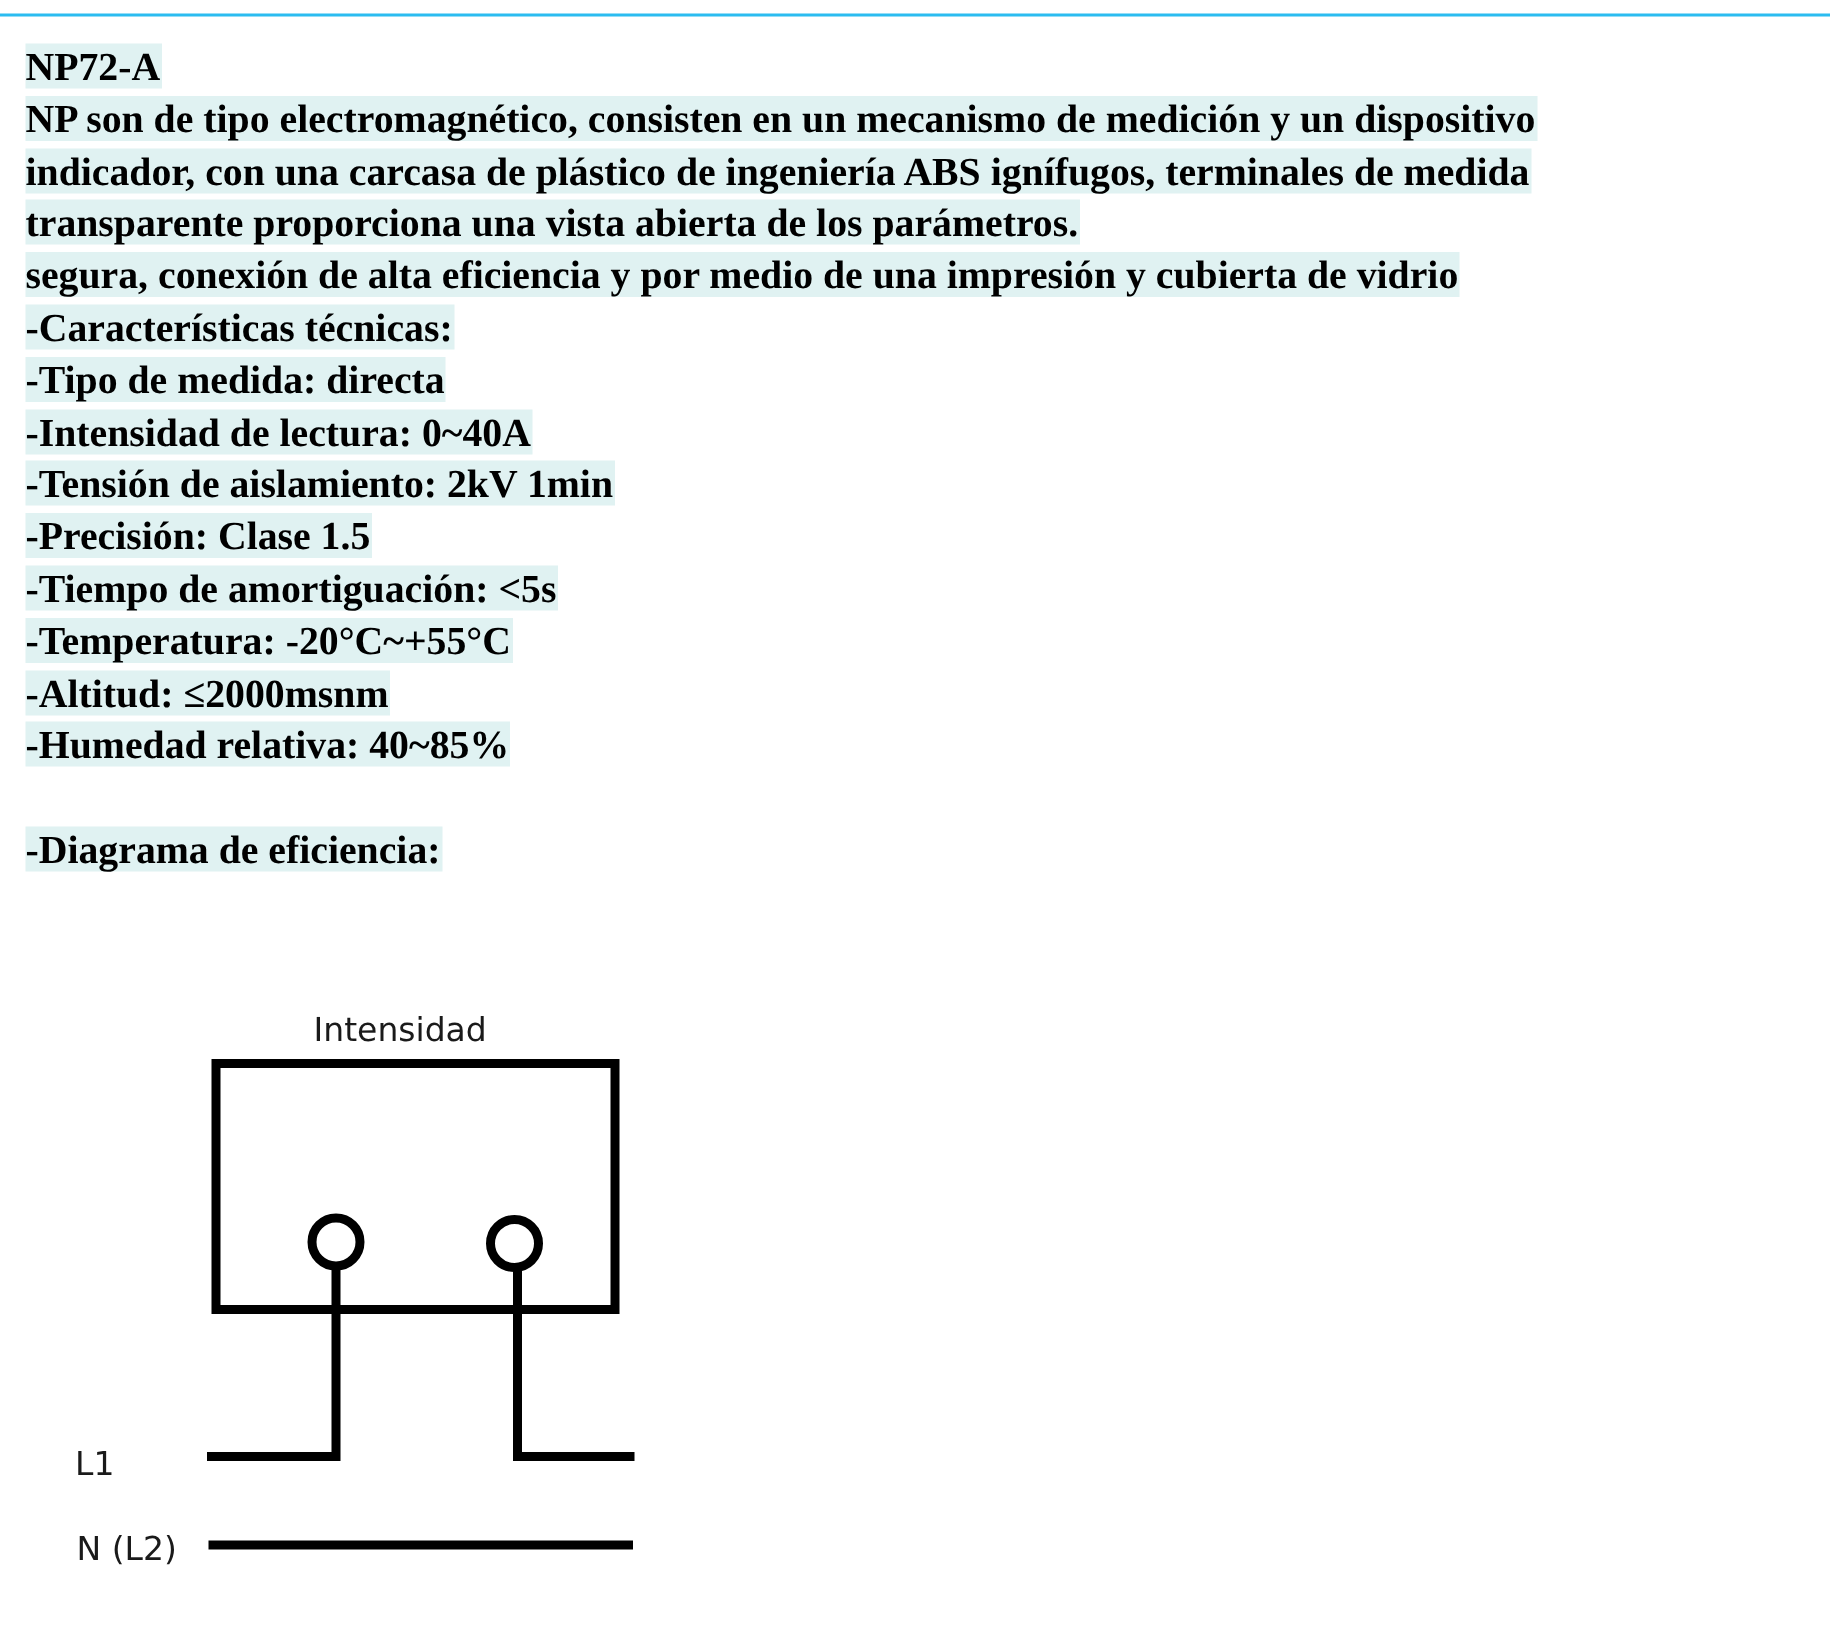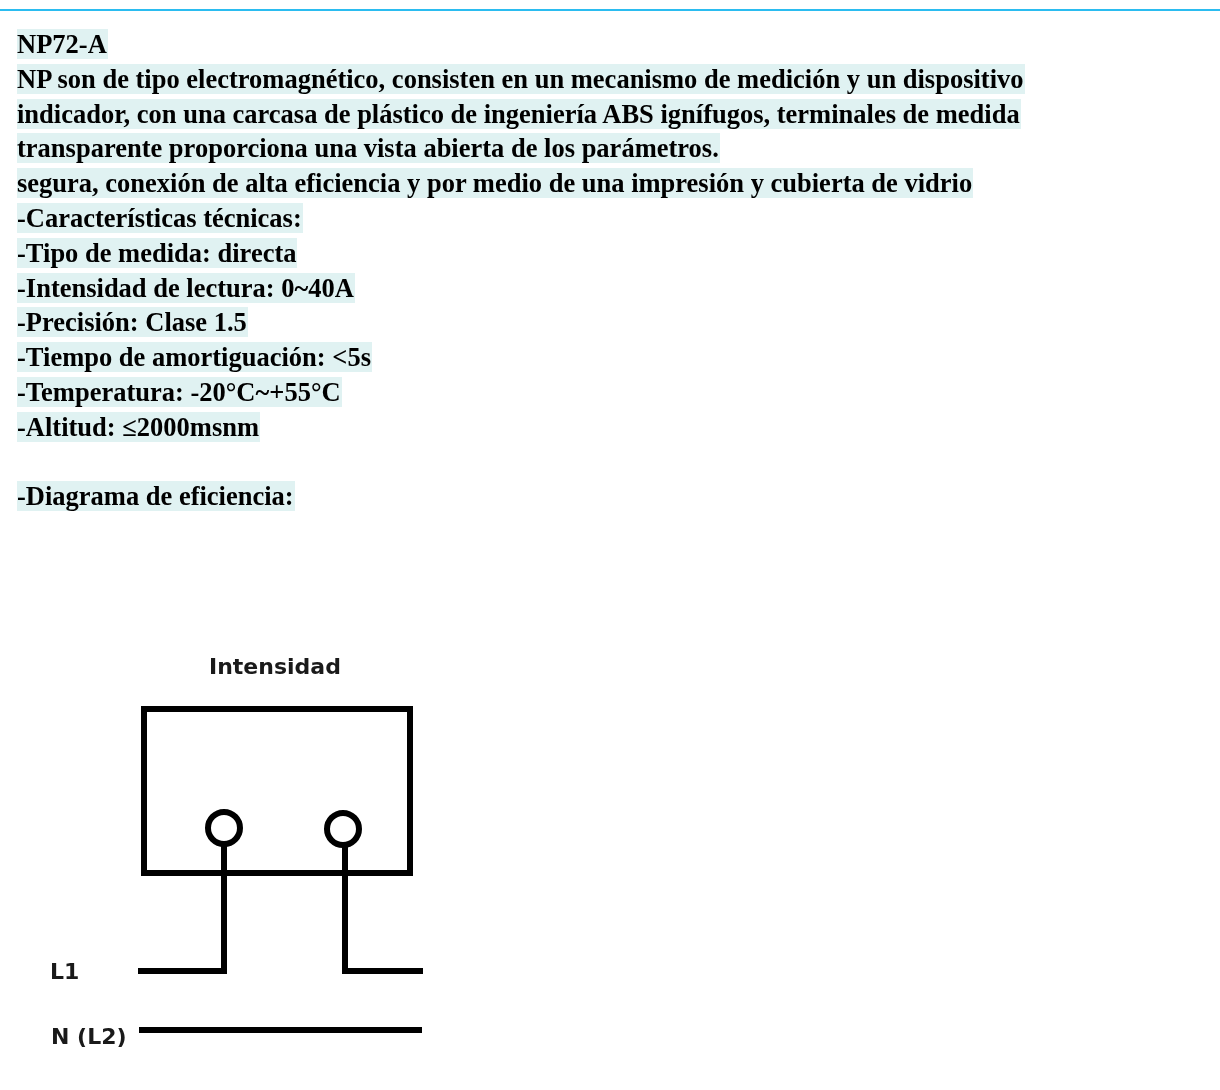--- a/index.html
+++ b/index.html
@@ -6,51 +6,53 @@
   body { width: 1220px; height: 1090px; position: relative; overflow: hidden; }
   .topline { position: absolute; left: 0; top: 9px; width: 1220px; height: 2px; background: #2bbcf0; }
   .doc { position: absolute; left: 17px; top: 27px; width: 1200px;
          font-family: "Liberation Serif", "DejaVu Serif", serif; font-weight: bold;
          font-size: 26.5px; line-height: 34.8px; color: #000; }
   .line { display: block; height: 34.8px; white-space: nowrap; }
   .hl { background: #e0f2f2; padding-right: 1px; }
   .blank { display: block; height: 34.8px; }
   .diagram { position: absolute; left: 0; top: 650px; width: 460px; height: 420px; }
   .diag-label { position: absolute; font-family: "DejaVu Sans", "Liberation Sans", sans-serif;
-                font-size: 22px; color: #1a1a1a; font-weight: bold; }
+                font-size: 22px; color: #1a1a1a; font-weight: normal; margin-top: 21px; }
 </style>
 </head>
 <body>
 
 <div class="topline"></div>
 
 <div class="doc">
   <span class="line"><span class="hl">NP72-A</span></span>
   <span class="line"><span class="hl">NP son de tipo electromagnético, consisten en un mecanismo de medición y un dispositivo</span></span>
   <span class="line"><span class="hl">indicador, con una carcasa de plástico de ingeniería ABS ignífugos, terminales de medida</span></span>
   <span class="line"><span class="hl">transparente proporciona una vista abierta de los parámetros.</span></span>
   <span class="line"><span class="hl">segura, conexión de alta eficiencia y por medio de una impresión y cubierta de vidrio</span></span>
   <span class="line"><span class="hl">-Características técnicas:</span></span>
   <span class="line"><span class="hl">-Tipo de medida: directa</span></span>
   <span class="line"><span class="hl">-Intensidad de lectura: 0~40A</span></span>
+  <span class="line"><span class="hl">-Tensión de aislamiento: 2kV 1min</span></span>
   <span class="line"><span class="hl">-Precisión: Clase 1.5</span></span>
   <span class="line"><span class="hl">-Tiempo de amortiguación: &lt;5s</span></span>
   <span class="line"><span class="hl">-Temperatura: -20°C~+55°C</span></span>
   <span class="line"><span class="hl">-Altitud: ≤2000msnm</span></span>
+  <span class="line"><span class="hl">-Humedad relativa: 40~85%</span></span>
   <span class="blank"></span>
   <span class="line"><span class="hl">-Diagrama de eficiencia:</span></span>
 </div>
 
 <div class="diagram">
   <span class="diag-label" style="left:209px; top:4px;">Intensidad</span>
   <svg width="460" height="420" style="position:absolute; left:0; top:0;">
     <g stroke="#000" stroke-width="6" fill="none">
       <rect x="144" y="59" width="266" height="164"></rect>
       <circle cx="224" cy="178" r="16"></circle>
       <circle cx="343" cy="179" r="16"></circle>
       <polyline points="224,194 224,321 138,321"></polyline>
       <polyline points="345,195 345,321 423,321"></polyline>
       <line x1="139" y1="380" x2="422" y2="380"></line>
     </g>
   </svg>
-  <span class="diag-label" style="left:50px; top:309px;">L1</span>
-  <span class="diag-label" style="left:51px; top:374px;">N (L2)</span>
+  <span class="diag-label" style="left:50px; top:293px;">L1</span>
+  <span class="diag-label" style="left:51px; top:350px;">N (L2)</span>
 </div>
 
 </body></html>

